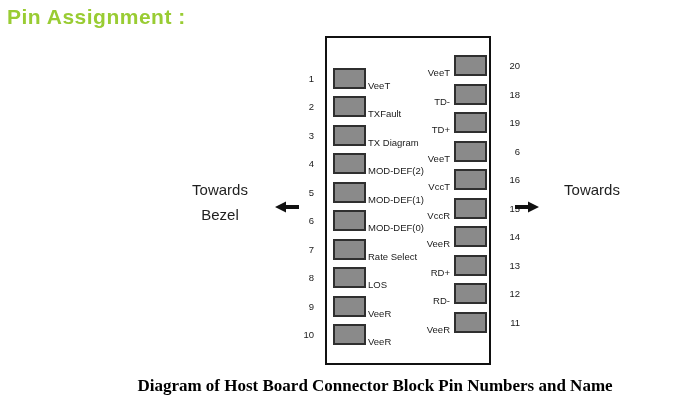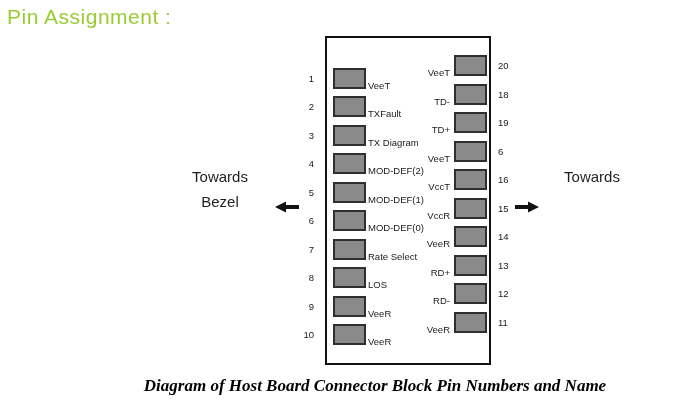--- a/index.html
+++ b/index.html
@@ -1,50 +1,50 @@
 <!DOCTYPE html>
 <html><head>
 <meta charset="utf-8">
 <style>
   html,body{margin:0;padding:0;background:#ffffff;}
   body{width:684px;height:406px;font-family:"Liberation Sans",sans-serif;}
   .stage{position:relative;width:684px;height:406px;background:#ffffff;overflow:hidden;}
 
-  .title{position:absolute;left:7px;top:5px;font-size:21px;font-weight:normal;
+  .title{position:absolute;left:7px;top:5px;font-size:21px;font-weight:bold;
          color:#99cc33;letter-spacing:0.5px;white-space:nowrap;}
 
   .block{position:absolute;left:325px;top:36px;width:166px;height:329px;
          border:2px solid #111111;box-sizing:border-box;background:#ffffff;}
 
   .pin-row{position:absolute;left:0;width:684px;height:21px;}
   .pin-num{position:absolute;top:5px;font-size:9.5px;line-height:11px;color:#1a1a1a;}
   .pin-num.left{left:294px;width:20px;text-align:right;}
-  .pin-num.right{left:498px;width:22px;text-align:left;}
+  .pin-num.right{left:498px;width:22px;text-align:right;}
   .pin-pad{position:absolute;top:0;width:33px;height:21px;background:#8a8a8a;
            border:2px solid #2f2f2f;box-sizing:border-box;}
   .pin-pad.left{left:333px;}
   .pin-pad.right{left:454px;}
   .pin-label{position:absolute;top:5px;font-size:9.5px;line-height:11px;
              color:#1a1a1a;white-space:nowrap;margin-top:7px;}
   .pin-label.left{left:368px;}
   .pin-label.right{left:394px;width:56px;text-align:right;}
 
-  .towards{position:absolute;top:164px;width:104px;text-align:center;
+  .towards{position:absolute;top:177px;width:104px;text-align:center;
            font-size:15px;line-height:25px;color:#1f1f1f;}
   .towards.bezel{left:168px;}
   .towards.asic{left:540px;}
 
   .arrow{position:absolute;top:200px;width:26px;height:14px;}
   .arrow.left{left:274px;}
   .arrow.right{left:514px;}
   .arrow svg{display:block;}
 
   .caption{position:absolute;left:115px;top:376px;width:520px;text-align:center;
            font-family:"Liberation Serif",serif;font-weight:bold;font-size:17px;
-           color:#000000;white-space:nowrap;font-style:italic;}
+           color:#000000;white-space:nowrap;}
 </style>
 </head>
 <body>
 
 <div class="stage">
 
   <div class="title" style="color: rgb(153, 204, 51);">Pin Assignment :</div>
 
   <div class="block" style="border-color: rgb(17, 17, 17);"></div>
 

